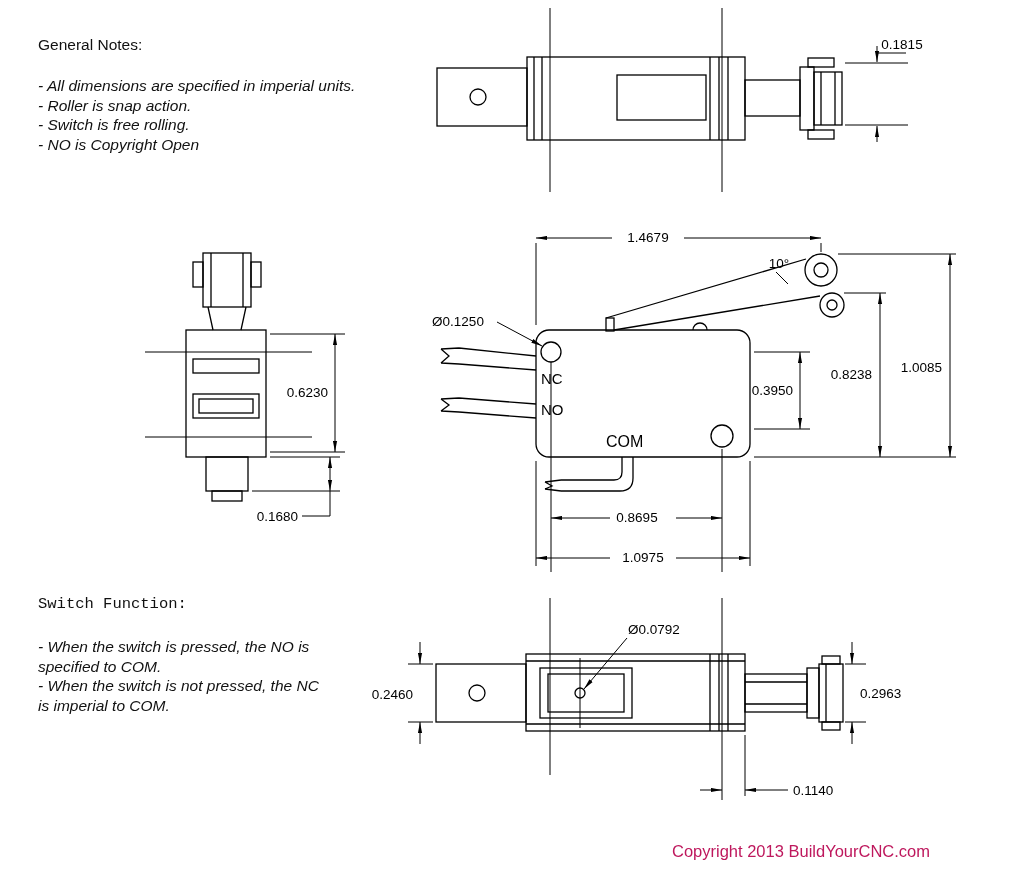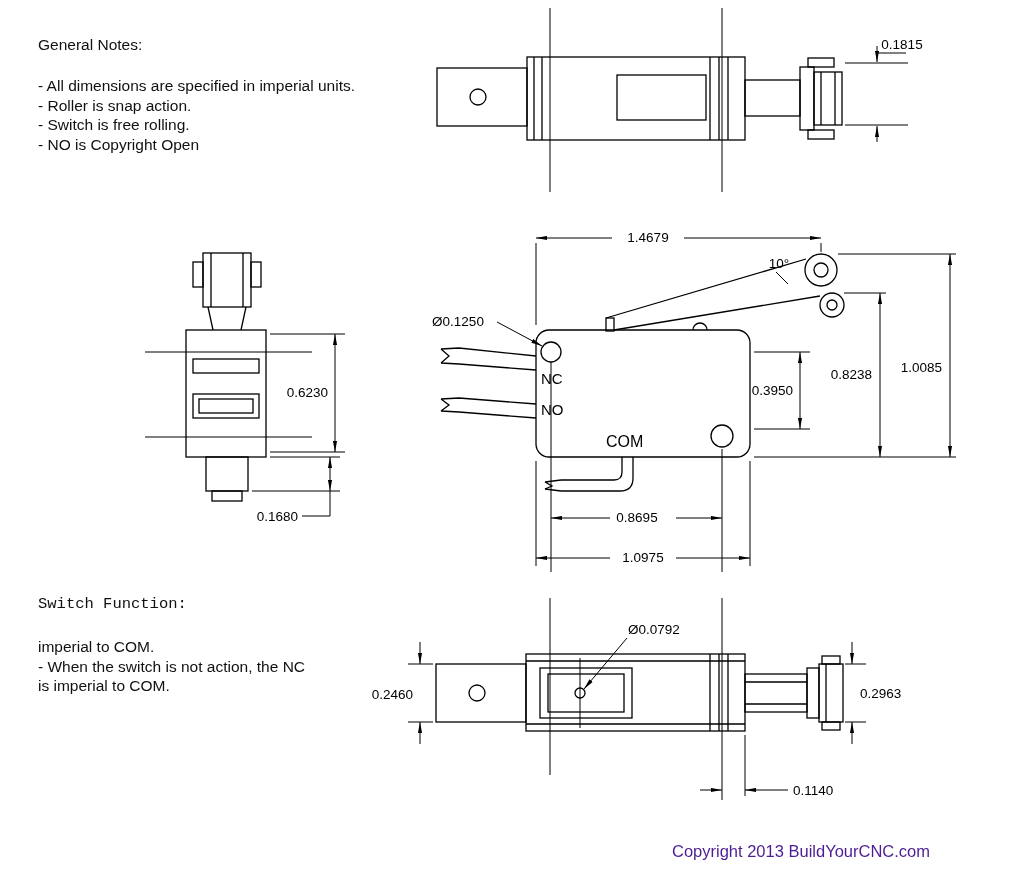--- a/index.html
+++ b/index.html
@@ -6,45 +6,46 @@
   body { font-family:"Liberation Sans", sans-serif; color:#111; }
   .page { position:relative; width:1021px; height:873px; background:#ffffff; overflow:hidden; }
   .drawing-svg { position:absolute; left:0; top:0; }
   .p { stroke:#000; stroke-width:1.3; fill:none; }
   .d { stroke:#000; stroke-width:1; fill:none; }
   .t { font-family:"Liberation Sans", sans-serif; font-size:13.5px; fill:#000; }
   .tl { font-family:"Liberation Sans", sans-serif; font-size:15px; fill:#000; }
   .tc { font-family:"Liberation Sans", sans-serif; font-size:16px; fill:#000; }
   .notes { position:absolute; left:38px; top:36px; width:430px; font-size:15.5px; }
   .notes-title { margin-bottom:22px; }
-  .note-line { line-height:19.5px; }
+  .note-line { line-height:19.5px;font-style:italic; }
   .switch-function { position:absolute; left:38px; top:595px; width:330px; font-size:15.5px; }
   .sf-title { margin-bottom:24px;font-family:Liberation Mono, monospace; }
-  .copyright { position:absolute; left:630px; top:842px; width:300px; font-size:16.5px; text-align:right; color:#4c1d95; }
+  .copyright { position:absolute; left:630px; top:842px; width:300px; font-size:16.5px; text-align:right; color:#be185d; }
 </style>
 </head>
 <body>
 
 <div class="page">
 
   <div class="notes">
     <div class="notes-title">General Notes:</div>
     <div>
       <div class="note-line">- All dimensions are specified in imperial units.</div>
       <div class="note-line">- Roller is snap action.</div>
       <div class="note-line">- Switch is free rolling.</div>
       <div class="note-line">- NO is Copyright Open</div>
     </div>
   </div>
 
   <div class="switch-function">
     <div class="sf-title">Switch Function:</div>
     <div>
-      <div class="note-line">imperial to COM.</div>
-      <div class="note-line">- When the switch is not action, the NC</div>
+      <div class="note-line">- When the switch is pressed, the NO is</div>
+      <div class="note-line">specified to COM.</div>
+      <div class="note-line">- When the switch is not pressed, the NC</div>
       <div class="note-line">is imperial to COM.</div>
     </div>
   </div>
 
   <div class="copyright">Copyright 2013 BuildYourCNC.com</div>
 
   <svg class="drawing-svg" width="1021" height="873" viewBox="0 0 1021 873">
     <defs>
       <marker id="arr" viewBox="0 0 11 5" refX="11" refY="2.5" markerWidth="11" markerHeight="5" markerUnits="userSpaceOnUse" orient="auto-start-reverse">
         <path d="M0 0.4 L11 2.5 L0 4.6 Z" fill="#000"></path>

